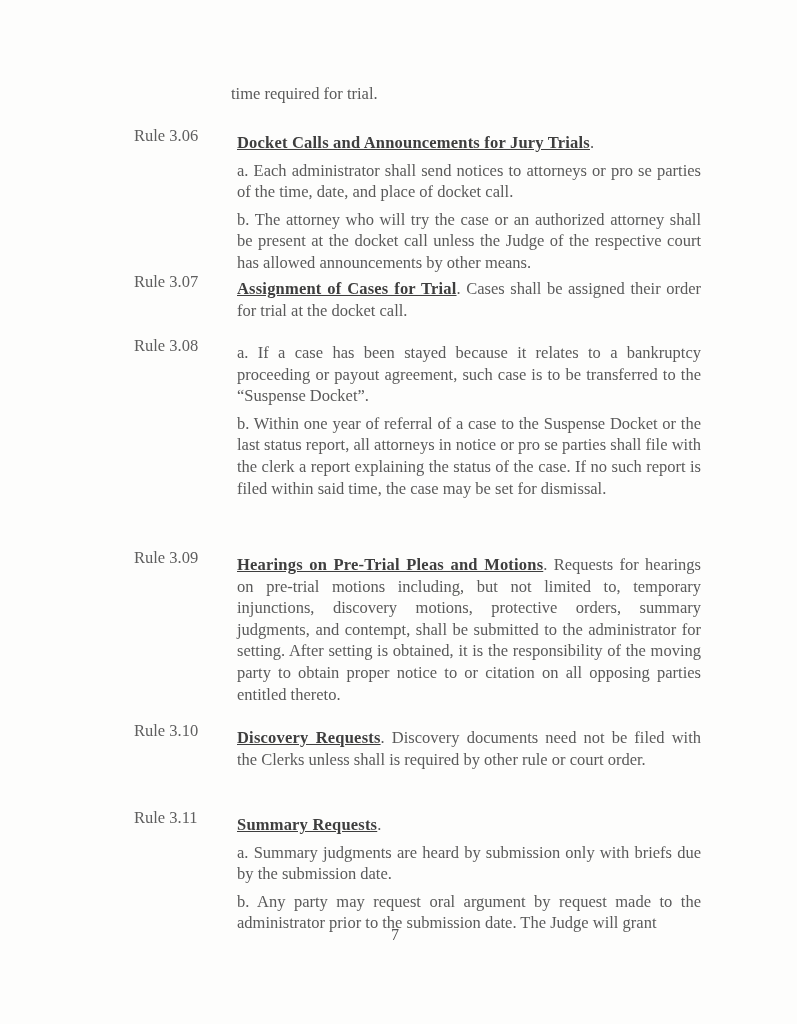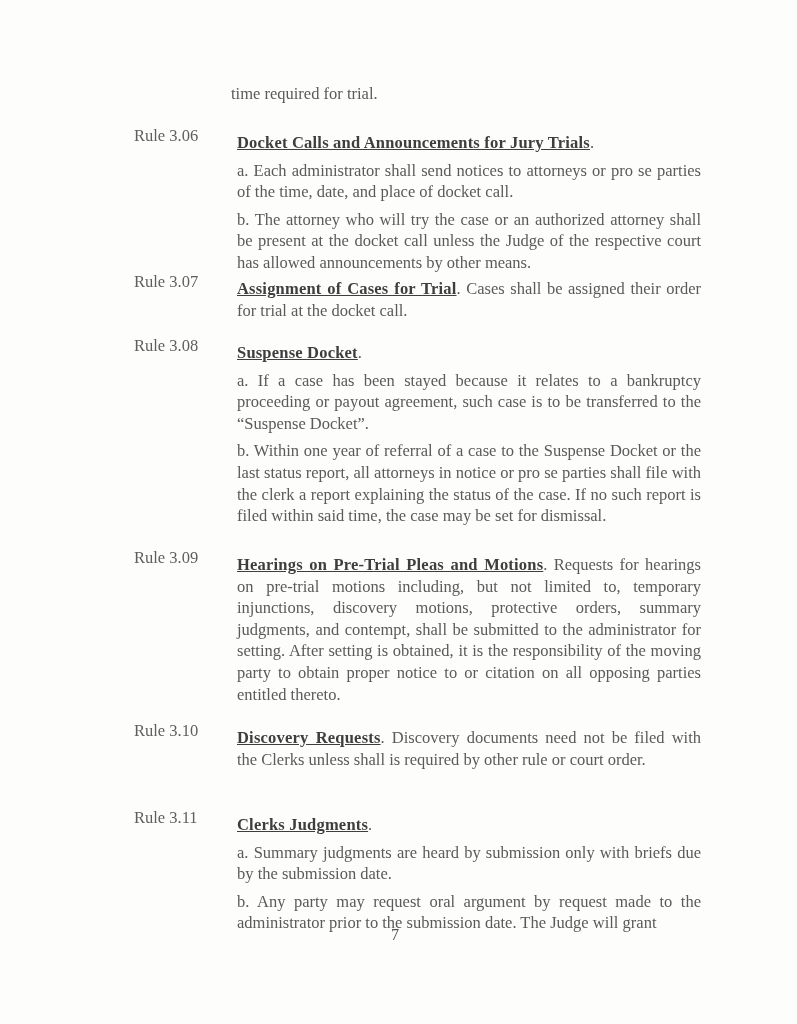--- a/index.html
+++ b/index.html
@@ -35,21 +35,20 @@
   <div class="rule" style="top:272px">
     <div class="num">Rule 3.07</div>
     <div class="body" style="top:0">
       <p><span class="title">Assignment of Cases for Trial</span><span>.</span><span>  Cases shall be assigned their order for trial at the docket call.</span></p>
     </div>
   </div>
 
   <div class="rule" style="top:336px">
     <div class="num">Rule 3.08</div>
     <div class="body" style="top:0">
-      <p><span class="title">Suspense Docket</span><span>.</span></p>
       <p>a.  If a case has been stayed because it relates to a bankruptcy proceeding or payout agreement, such case is to be transferred to the “Suspense Docket”.</p>
       <p>b.  Within one year of referral of a case to the Suspense Docket or the last status report, all attorneys in notice or pro se parties shall file with the clerk a report explaining the status of the case.  If no such report is filed within said time, the case may be set for dismissal.</p>
     </div>
   </div>
 
   <div class="rule" style="top:548px">
     <div class="num">Rule 3.09</div>
     <div class="body" style="top:0">
       <p><span class="title">Hearings on Pre-Trial Pleas and Motions</span><span>.</span><span>  Requests for hearings on pre-trial motions including, but not limited to, temporary injunctions, discovery motions, protective orders, summary judgments, and contempt, shall be submitted to the administrator for setting. After setting is obtained, it is the responsibility of the moving party to obtain proper notice to or citation on all opposing parties entitled thereto.</span></p>
     </div>
@@ -58,20 +57,20 @@
   <div class="rule" style="top:721px">
     <div class="num">Rule 3.10</div>
     <div class="body" style="top:0">
       <p><span class="title">Discovery Requests</span><span>.</span><span>  Discovery documents need not be filed with the Clerks unless shall is required by other rule or court order.</span></p>
     </div>
   </div>
 
   <div class="rule" style="top:808px">
     <div class="num">Rule 3.11</div>
     <div class="body" style="top:0">
-      <p><span class="title">Clerks Judgments</span><span>.</span></p>
+      <p><span class="title">Summary Requests</span><span>.</span></p>
       <p>a.  Summary judgments are heard by submission only with briefs due by the submission date.</p>
       <p>b.  Any party may request oral argument by request made to the administrator prior to the submission date. The Judge will grant</p>
     </div>
   </div>
 
   <div class="footer">7</div>
 </div>
 
 </body></html>

